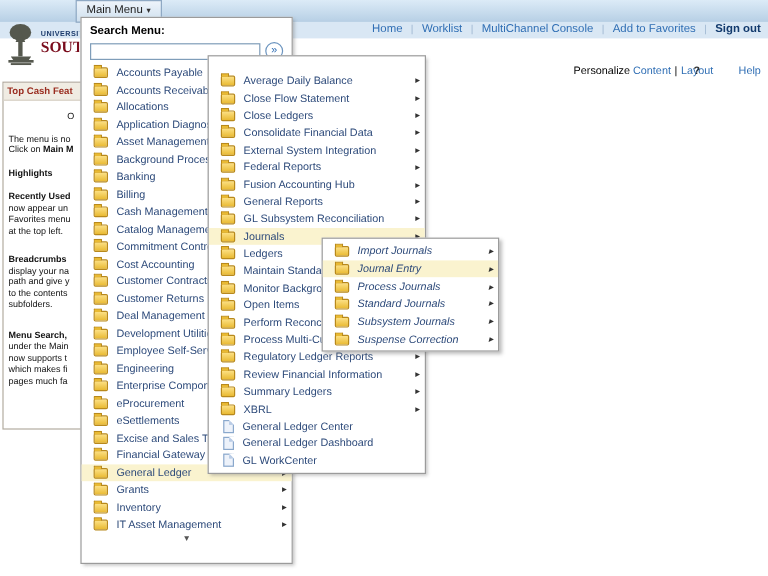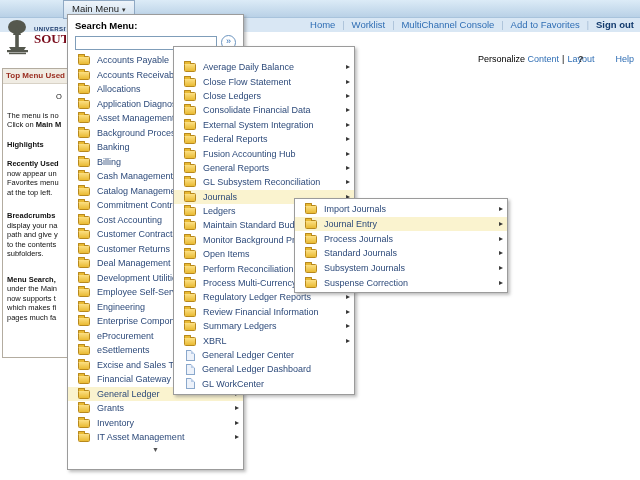--- a/index.html
+++ b/index.html
@@ -45,21 +45,21 @@
   .pg-heading{text-align:center;margin:4px 0 9px 0;}
   .pagelet-body p{margin:0 0 10px 0;white-space:nowrap;}
   .pagelet-body p:nth-child(3){margin-bottom:14px;}
   .pagelet-body p:nth-child(4){margin-bottom:16px;}
 
   
   .menu{position:absolute;background:#fff;border:1px solid #9b9b9b;
         box-shadow:2px 2px 3px rgba(110,110,110,.45);box-sizing:border-box;}
   .menu1{left:67px;top:14px;width:177px;height:456px;z-index:5;}
   .menu2{left:173px;top:46px;width:182px;height:349px;z-index:6;padding-top:13px;}
-  .menu3{left:294px;top:198px;width:214px;height:95px;z-index:7;padding-top:3px;}
+  .menu3{left:268px;top:198px;width:148px;height:95px;z-index:7;padding-top:3px;font-style:italic;}
 
   .search-area{padding:5px 7px 3px 7px;}
   .search-label{font-size:9.5px;font-weight:bold;color:#000;}
   .search-row{display:flex;align-items:center;gap:4px;margin-top:4px;}
   .search-input{width:140px;height:12px;border:1px solid #7f9db9;font-size:9px;padding:0 2px;
                 font-family:"Liberation Sans",sans-serif;}
   .go-btn{width:13px;height:13px;min-width:13px;border:1px solid #6b94bf;border-radius:50%;
           color:#2f6eb4;font-size:9px;line-height:11px;text-align:center;background:#fff;cursor:pointer;}
 
   .mi{display:flex;align-items:center;height:14.5px;padding:0 14px 0 10px;position:relative;
@@ -115,21 +115,21 @@
 
   <div class="personalize">
     <span>Personalize</span>
     <a>Content</a><span class="pz-sep">|</span><a>Layout</a>
   </div>
   <div class="helpbox">
     <span class="help-q">?</span><a>Help</a>
   </div>
 
   <div class="pagelet">
-    <div class="pagelet-title">Top Menu Used</div>
+    <div class="pagelet-title">Top Cash Feat</div>
     <div class="pagelet-body">
       <div class="pg-heading">O</div>
       <div id="pagelet-paras">
           <p><span>The menu is no</span><br><span>Click on </span><b>Main M</b></p>
           <p><b>Highlights</b></p>
           <p><b>Recently Used</b><br><span>now appear un</span><br><span>Favorites menu</span><br><span>at the top left.</span></p>
           <p><b>Breadcrumbs</b><br><span>display your na</span><br><span>path and give y</span><br><span>to the contents</span><br><span>subfolders.</span></p>
           <p><b>Menu Search,</b><br><span>under the Main</span><br><span>now supports t</span><br><span>which makes fi</span><br><span>pages much fa</span></p>
         </div>
     </div>

